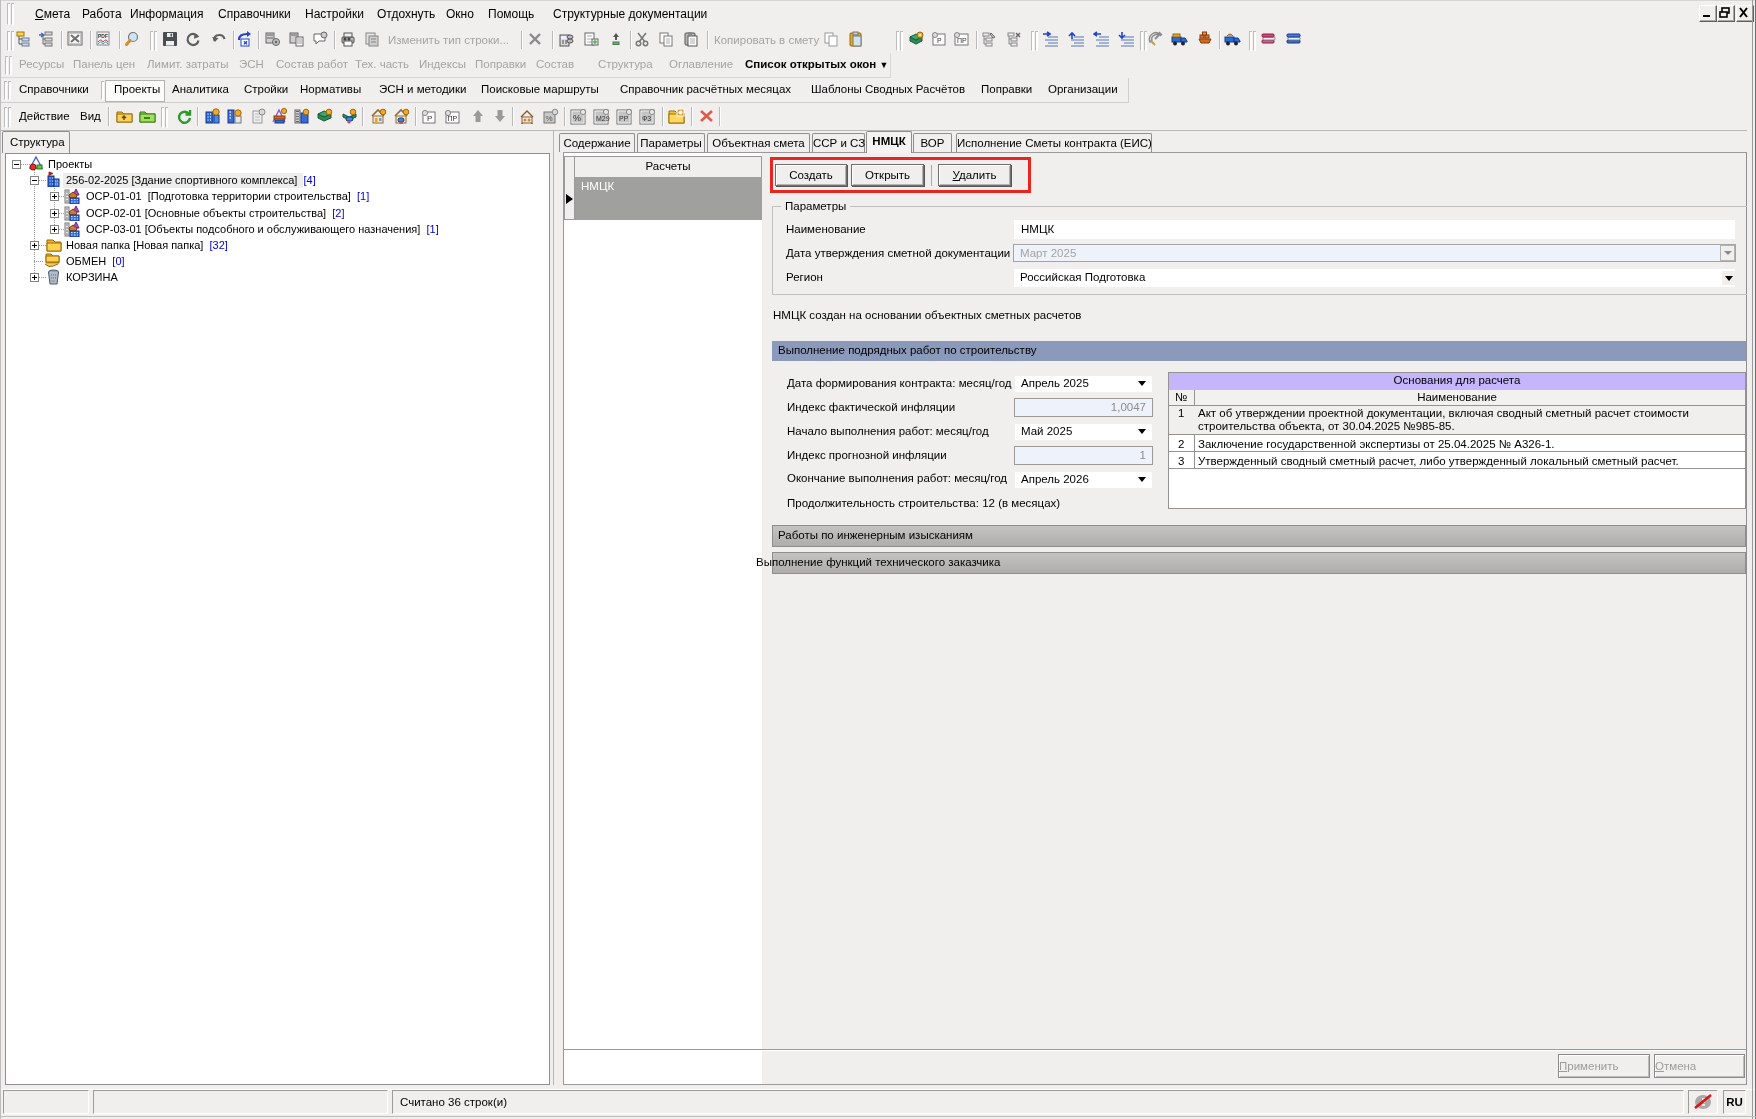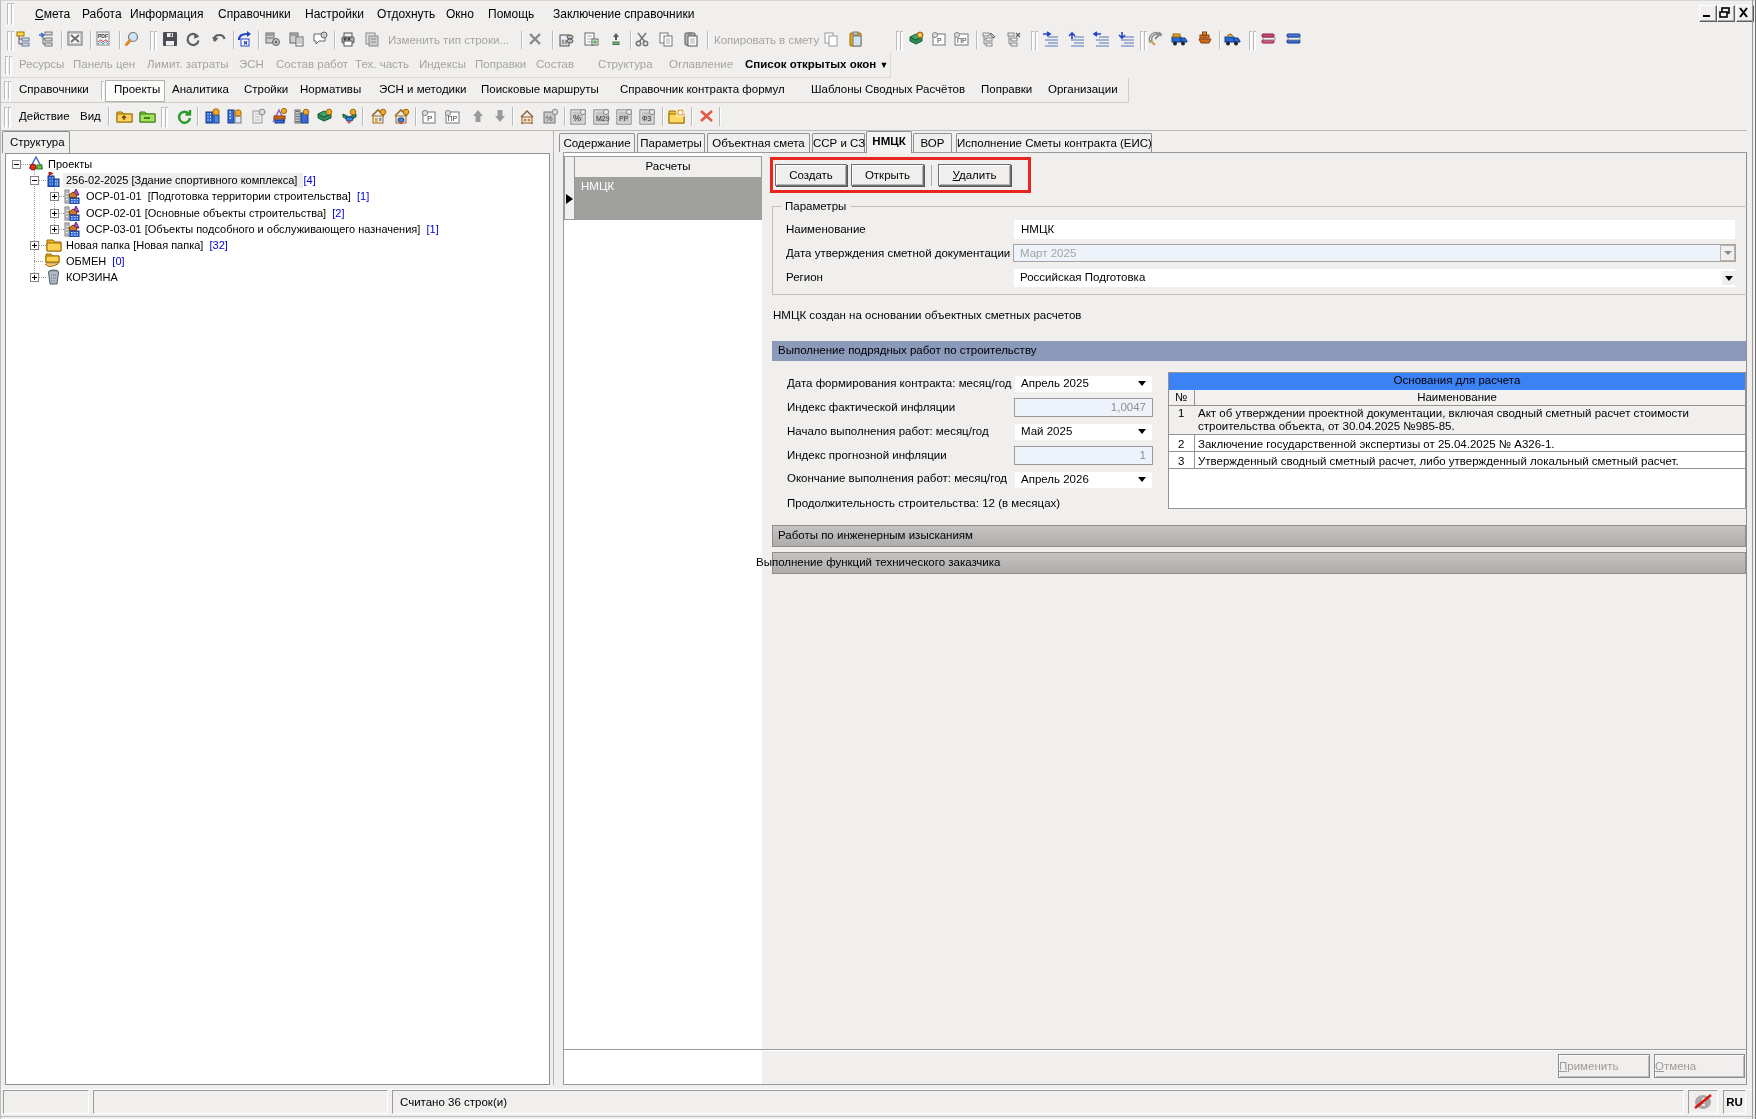--- a/index.html
+++ b/index.html
@@ -36,21 +36,21 @@
 <div class="grip" style="left:7px;top:3px;height:20px;"></div>
 <div class="grip" style="left:11px;top:3px;height:20px;"></div>
 <div class="abs m" style="top:7px;left:35px;"><u>С</u>мета</div>
 <div class="abs m" style="top:7px;left:82px;">Работа</div>
 <div class="abs m" style="top:7px;left:130px;">Информация</div>
 <div class="abs m" style="top:7px;left:218px;">Справочники</div>
 <div class="abs m" style="top:7px;left:305px;">Настройки</div>
 <div class="abs m" style="top:7px;left:377px;">Отдохнуть</div>
 <div class="abs m" style="top:7px;left:446px;">Окно</div>
 <div class="abs m" style="top:7px;left:488px;">Помощь</div>
-<div class="abs m" style="top:7px;left:553px;">Заключение справочники</div>
+<div class="abs m" style="top:7px;left:553px;">Структурные документации</div>
 
 <div class="wbtn" style="left:1699px;"><svg width="14" height="13">
       <rect x="3" y="9" width="7" height="2" fill="#000"></rect>
     </svg></div>
 <div class="wbtn" style="left:1717px;"><svg width="14" height="13">
       <rect x="4" y="2" width="7" height="5" fill="none" stroke="#000" stroke-width="1.6"></rect>
       <rect x="2" y="6" width="7" height="5" fill="#f0efee" stroke="#000" stroke-width="1.6"></rect>
     </svg></div>
 <div class="wbtn" style="left:1736px;"><svg width="14" height="13">
       <path d="M3 2 L10 11 M10 2 L3 11" stroke="#000" stroke-width="2"></path>
@@ -388,21 +388,21 @@
 <div class="grip" style="left:8px;top:81px;height:17px;"></div>
 <div class="abs" style="top:83px;left:19px;">Справочники</div>
 <div class="grip" style="left:101px;top:81px;height:17px;"></div>
 <div class="abs" style="left:105px;top:80px;width:60px;height:22px;background:#fbfbfa;border:1px solid #b4b3b1;box-sizing:border-box;"></div>
 <div class="abs" style="top:83px;left:114px;">Проекты</div>
 <div class="abs" style="top:83px;left:172px;">Аналитика</div>
 <div class="abs" style="top:83px;left:244px;">Стройки</div>
 <div class="abs" style="top:83px;left:300px;">Нормативы</div>
 <div class="abs" style="top:83px;left:379px;">ЭСН и методики</div>
 <div class="abs" style="top:83px;left:481px;">Поисковые маршруты</div>
-<div class="abs" style="top:83px;left:620px;">Справочник контракта формул</div>
+<div class="abs" style="top:83px;left:620px;">Справочник расчётных месяцах</div>
 <div class="abs" style="top:83px;left:811px;">Шаблоны Сводных Расчётов</div>
 <div class="abs" style="top:83px;left:981px;">Поправки</div>
 <div class="abs" style="top:83px;left:1048px;">Организации</div>
 
 <div class="abs" style="left:0;top:103px;width:1756px;height:27px;background:#f0efee;border-bottom:1px solid #b9b8b6;"></div>
 <div class="grip" style="left:4px;top:107px;height:19px;"></div>
 <div class="grip" style="left:8px;top:107px;height:19px;"></div>
 <div class="abs" style="top:110px;left:19px;">Действие</div>
 <div class="abs" style="top:110px;left:80px;">Вид</div>
 <div class="sep" style="left:108px;top:107px;height:19px;"></div>
@@ -749,21 +749,21 @@
 <div class="abs" style="left:1014px;top:398px;width:139px;height:19px;background:#eef2fa;border:1px solid #9b9a98;box-sizing:border-box;text-align:right;padding:2px 6px 0 0;color:#8e8d8b;">1,0047</div>
 <div class="abs" style="left:1015px;top:424px;width:137px;height:16px;background:#fff;"></div>
 <div class="abs" style="left:1021px;top:425px;">Май 2025</div>
 <div class="abs" style="left:1138px;top:429px;width:0;height:0;border-top:5px solid #000;border-left:4px solid transparent;border-right:4px solid transparent;"></div>
 <div class="abs" style="left:1014px;top:446px;width:139px;height:19px;background:#eef2fa;border:1px solid #9b9a98;box-sizing:border-box;text-align:right;padding:2px 6px 0 0;color:#8e8d8b;">1</div>
 <div class="abs" style="left:1015px;top:472px;width:137px;height:16px;background:#fff;"></div>
 <div class="abs" style="left:1021px;top:473px;">Апрель 2026</div>
 <div class="abs" style="left:1138px;top:477px;width:0;height:0;border-top:5px solid #000;border-left:4px solid transparent;border-right:4px solid transparent;"></div>
 
 <div class="abs" style="left:1168px;top:372px;width:578px;height:137px;background:#fff;border:1px solid #949391;box-sizing:border-box;"></div>
-<div class="abs" style="left:1169px;top:373px;width:576px;height:16px;background:#3b82f6;border-bottom:1px solid #949391;text-align:center;padding-top:1px;box-sizing:content-box;">Основания для расчета</div>
+<div class="abs" style="left:1169px;top:373px;width:576px;height:16px;background:#c4b5fd;border-bottom:1px solid #949391;text-align:center;padding-top:1px;box-sizing:content-box;">Основания для расчета</div>
 <div class="abs" style="left:1169px;top:390px;width:576px;height:15px;background:#f2f1f0;border-bottom:1px solid #949391;"></div>
 <div class="abs" style="left:1175px;top:391px;">№</div>
 <div class="abs" style="left:1169px;top:390px;width:576px;text-align:center;padding-top:1px;">Наименование</div>
 <div class="abs" style="left:1194px;top:390px;width:1px;height:79px;background:#949391;"></div>
 <div class="abs" style="left:1169px;top:406px;width:576px;height:29px;background:#f0efee;border-bottom:1px solid #949391;box-sizing:border-box;"></div>
 <div class="abs" style="left:1178px;top:407px;">1</div>
 <div class="abs" style="left:1198px;top:406.5px;width:540px;line-height:13.5px;">Акт об утверждении проектной документации, включая сводный сметный расчет стоимости строительства объекта, от 30.04.2025 №985-85.</div>
 <div class="abs" style="left:1169px;top:435px;width:576px;height:17px;border-bottom:1px solid #949391;box-sizing:border-box;"></div>
 <div class="abs" style="left:1178px;top:438px;">2</div>
 <div class="abs" style="left:1198px;top:438px;">Заключение государственной экспертизы от 25.04.2025 № А326-1.</div>

